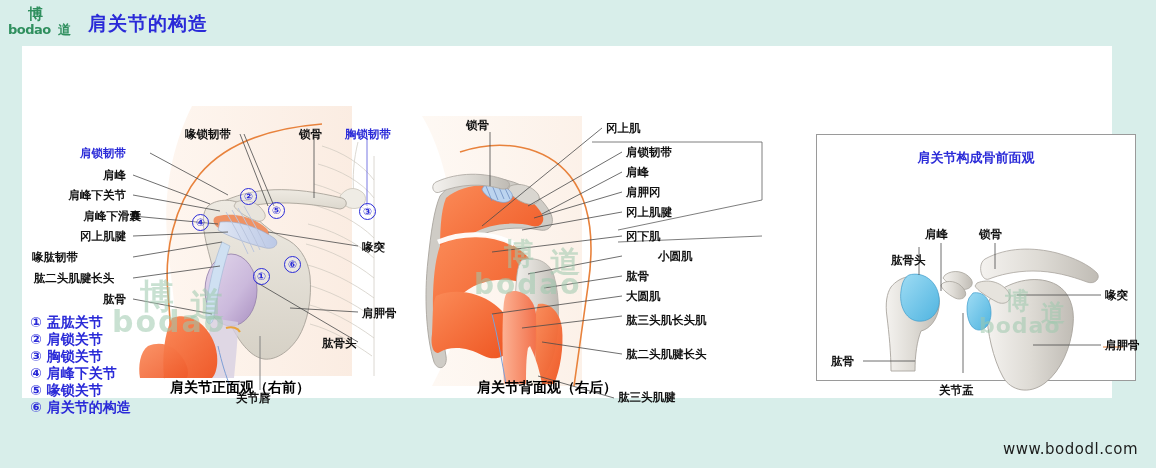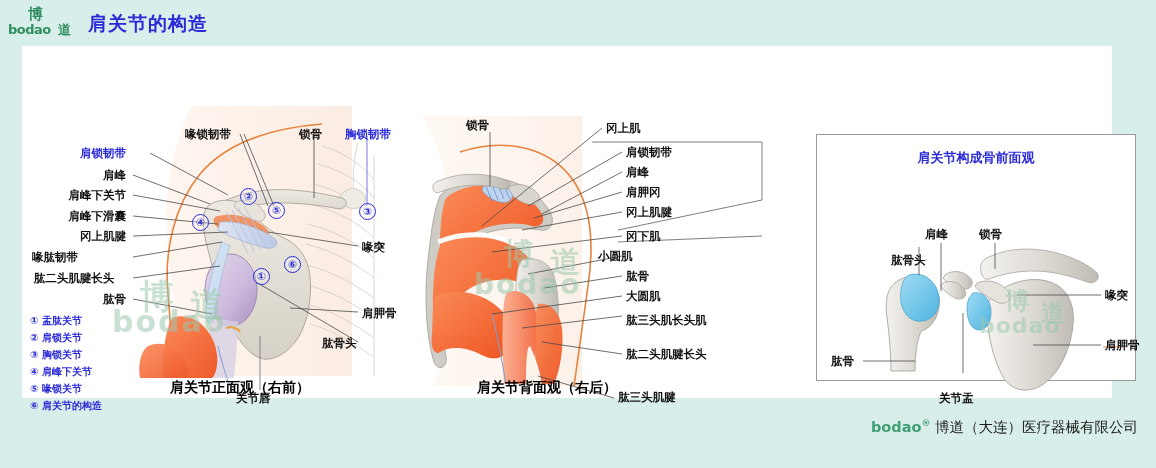--- a/index.html
+++ b/index.html
@@ -21,21 +21,21 @@
   #canvas{position:absolute;left:22px;top:46px;width:1090px;height:352px;background:#ffffff;}
   
   #footer{position:absolute;left:0;top:400px;width:1156px;height:68px;}
   #footer .f1{position:absolute;right:18px;top:18px;font-size:14.5px;color:#1d1d1d;white-space:nowrap;}
   #footer .f1 .bodao{color:#3f9f73;font-weight:bold;letter-spacing:0px;}
   #footer .f2{position:absolute;right:18px;top:40px;font-size:15px;color:#1d1d1d;letter-spacing:0.5px;}
   
   .lbl{position:absolute;font-size:11.5px;color:#111;white-space:nowrap;font-weight:bold;}
   .lbl.blue{color:#2a2ad8;}
   .caption{position:absolute;font-size:14px;font-weight:bold;color:#000000;white-space:nowrap;}
-  .legend{position:absolute;font-size:10px;font-weight:bold;color:#2a2ad8;white-space:nowrap;}
+  .legend{position:absolute;font-size:14px;font-weight:bold;color:#2a2ad8;white-space:nowrap;}
   .numcircle{position:absolute;width:15px;height:15px;border:1.3px solid #2a2ad8;border-radius:50%;
     color:#2a2ad8;font-size:10.5px;font-weight:bold;text-align:center;line-height:14px;background:rgba(255,255,255,0.25);}
   
   #inset{position:absolute;left:794px;top:88px;width:318px;height:245px;border:1px solid #9a9a9a;background:#fff;}
   #inset-title{position:absolute;left:0;top:14px;width:318px;text-align:center;font-size:13px;font-weight:bold;color:#2a2ad8;}
   .wm{position:absolute;color:#9ec9ae;opacity:.55;font-weight:bold;pointer-events:none;}
   svg{position:absolute;left:0;top:0;overflow:visible;}
 </style>
 </head>
 <body>
@@ -162,21 +162,21 @@
     <div class="wm" style="left:168px;top:236px;font-size:34px;">道</div>
     <div class="wm" style="left:90px;top:258px;font-size:30px;letter-spacing:2px;">bodao</div>
 
     <div class="lbl" style="left:163px;top:81px;">喙锁韧带</div>
     <div class="lbl" style="left:277px;top:81px;">锁骨</div>
     <div class="lbl blue" style="left:323px;top:81px;">胸锁韧带</div>
 
     <div class="lbl blue" style="left:10px;top:100px;width:94px;text-align:right;">肩锁韧带</div>
     <div class="lbl" style="left:10px;top:122px;width:94px;text-align:right;">肩峰</div>
     <div class="lbl" style="left:10px;top:142px;width:94px;text-align:right;">肩峰下关节</div>
-    <div class="lbl" style="left:4px;top:163px;width:100px;text-align:right;">肩峰下滑囊</div>
+    <div class="lbl" style="left:19px;top:163px;width:100px;text-align:right;">肩峰下滑囊</div>
     <div class="lbl" style="left:10px;top:183px;width:94px;text-align:right;">冈上肌腱</div>
     <div class="lbl" style="left:10px;top:204px;width:94px;text-align:left;">喙肱韧带</div>
     <div class="lbl" style="left:0px;top:225px;width:104px;text-align:center;">肱二头肌腱长头</div>
     <div class="lbl" style="left:10px;top:246px;width:94px;text-align:right;">肱骨</div>
 
     <div class="lbl" style="left:340px;top:194px;">喙突</div>
     <div class="lbl" style="left:340px;top:260px;">肩胛骨</div>
     <div class="lbl" style="left:300px;top:290px;">肱骨头</div>
 
     <div class="lbl" style="left:214px;top:345px;">关节唇</div>
@@ -311,21 +311,21 @@
     <div class="wm" style="left:452px;top:222px;font-size:28px;letter-spacing:2px;">bodao</div>
 
     <div class="lbl" style="left:444px;top:72px;">锁骨</div>
 
     <div class="lbl" style="left:584px;top:75px;">冈上肌</div>
     <div class="lbl" style="left:604px;top:99px;">肩锁韧带</div>
     <div class="lbl" style="left:604px;top:119px;">肩峰</div>
     <div class="lbl" style="left:604px;top:139px;">肩胛冈</div>
     <div class="lbl" style="left:604px;top:159px;">冈上肌腱</div>
     <div class="lbl" style="left:604px;top:183px;">冈下肌</div>
-    <div class="lbl" style="left:576px;top:203px;">小圆肌</div>
+    <div class="lbl" style="left:636px;top:203px;">小圆肌</div>
     <div class="lbl" style="left:604px;top:223px;">肱骨</div>
     <div class="lbl" style="left:604px;top:243px;">大圆肌</div>
     <div class="lbl" style="left:604px;top:267px;">肱三头肌长头肌</div>
     <div class="lbl" style="left:604px;top:301px;">肱二头肌腱长头</div>
     <div class="lbl" style="left:596px;top:344px;">肱三头肌腱</div>
 
     <div class="caption" style="left:436px;top:333px;margin-left:19px;">肩关节背面观（右后）</div>
   </div>
 
   <div id="inset">
@@ -385,23 +385,20 @@
     <div class="wm" style="left:188px;top:150px;font-size:24px;">博</div>
     <div class="wm" style="left:224px;top:162px;font-size:24px;">道</div>
     <div class="wm" style="left:162px;top:178px;font-size:22px;letter-spacing:1px;">bodao</div>
 
     <div class="lbl" style="left:108px;top:92px;">肩峰</div>
     <div class="lbl" style="left:162px;top:92px;">锁骨</div>
     <div class="lbl" style="left:74px;top:118px;">肱骨头</div>
     <div class="lbl" style="left:288px;top:153px;">喙突</div>
     <div class="lbl" style="left:288px;top:203px;">肩胛骨</div>
     <div class="lbl" style="left:14px;top:219px;">肱骨</div>
-    <div class="lbl" style="left:122px;top:256px;">关节盂</div>
+    <div class="lbl" style="left:122px;top:248px;">关节盂</div>
   </div>
 
 </div>
 
 <div id="footer">
-  <div class="f1">
-    <span class="bodao">bodao</span><span class="bodao" style="font-size:9px;vertical-align:super;">®</span>
-    <span>博道（大连）医疗器械有限公司</span>
-  </div>
+  <div class="f2">www.bododl.com</div>
 </div>
 
 </body></html>

